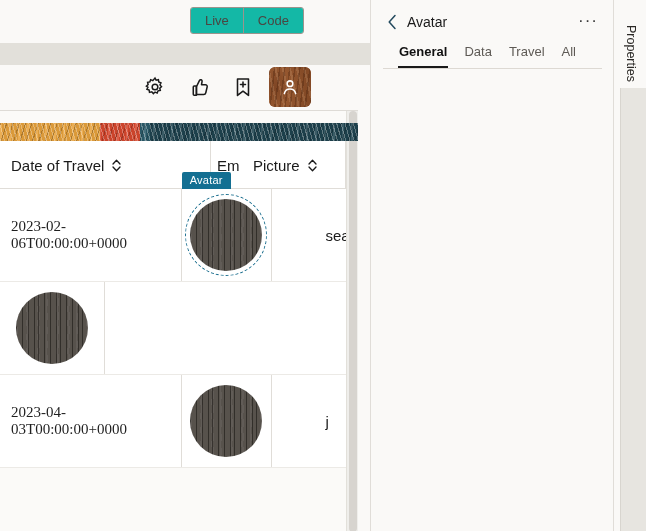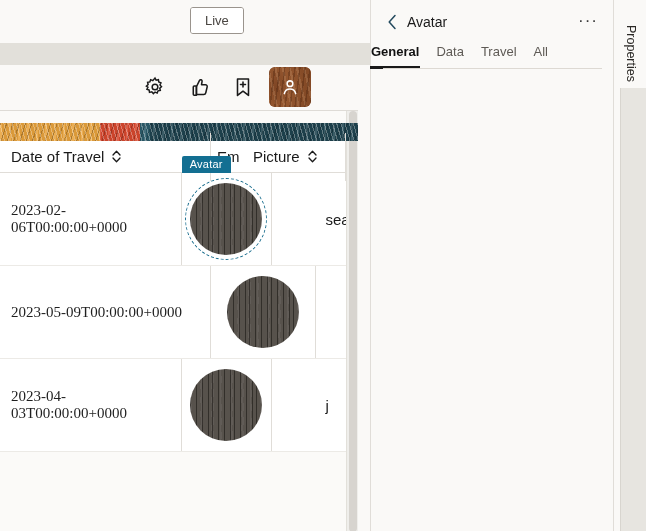--- a/index.html
+++ b/index.html
@@ -14,21 +14,21 @@
   #root { position:relative; width:646px; height:531px; overflow:hidden; background:#faf9f7; }
 
   
   #designer { position:absolute; left:0; top:0; width:370px; height:531px; background:#faf9f7; overflow:hidden; }
 
   
   #topbar { position:absolute; left:0; top:0; width:370px; height:43px; background:#faf9f7; }
   #modeswitch { position:absolute; left:190px; top:7px; height:27px; display:flex;
                 border:1px solid #9a948d; border-radius:3px; overflow:hidden; background:#d9d5d0; }
   .mode-btn { height:25px; line-height:25px; padding:0 14px; font-size:13px; color:#4a4642;
-              border-right:1px solid #9a948d; background:#ffffff; text-align:center; }
+              border-right:1px solid #9a948d; background:#14b8a6; text-align:center; }
   .mode-btn:last-child { border-right:none; }
   .mode-btn.active { background:#ffffff; color:#111; font-weight:bold; }
 
   
   #greyband { position:absolute; left:0; top:43px; width:370px; height:22px; background:#e2e0da; }
 
   
   #iconbar { position:absolute; left:0; top:65px; width:370px; height:45px; background:#faf9f7; }
   .tool-icon { position:absolute; top:4px; width:36px; height:36px; display:flex;
                align-items:center; justify-content:center; }
@@ -63,21 +63,21 @@
      overflow:hidden; }
   #banner .speck { position:absolute; inset:0;
      background:
        repeating-linear-gradient(74deg, rgba(255,255,255,.30) 0 1px, rgba(255,255,255,0) 1px 4px),
        repeating-linear-gradient(108deg, rgba(0,0,0,.22) 0 1px, rgba(0,0,0,0) 1px 6px),
        repeating-linear-gradient(90deg, rgba(255,255,255,.12) 0 2px, rgba(0,0,0,.06) 2px 9px);
   }
 
   
   #tbl { position:absolute; left:0; top:141px; width:346px; }
-  .thead { display:flex; height:32px; align-items:center; border-bottom:1px solid #e0ddd8; background:#fff;}
+  .thead { display:flex; height:48px; align-items:flex-start; border-bottom:1px solid #e0ddd8; background:#fff;}
   .th { font-size:15px; color:#1a1a1a; display:flex; align-items:center; gap:7px; height:48px; }
   .th.c1 { width:211px; padding-left:11px; border-right:1px solid #e0ddd8; }
   .th.c2 { width:105px; padding-left:12px; border-right:1px solid #e0ddd8; }
   .th.c3 { width:30px;  padding-left:6px; overflow:hidden; white-space:nowrap;}
   .sorticon { display:inline-block; width:11px; height:15px; }
   .trow { display:flex; border-bottom:1px solid #eceae6; background:#fff; }
   .td { display:flex; align-items:center; height:92px; }
   .td.c1 { width:211px; padding-left:11px; font-size:15px; color:#1f1f1f; border-right:1px solid #e0ddd8;font-family:Liberation Serif, serif; }
   .td.c2 { width:105px; justify-content:center; border-right:1px solid #e0ddd8; position:relative;}
   .td.c3 { width:30px;  padding-left:6px; font-size:15px; overflow:hidden; white-space:nowrap;margin-left:48px; }
@@ -95,21 +95,21 @@
   
   #props { position:absolute; left:370px; top:0; width:243px; height:531px;
            background:#faf9f7; border-left:1px solid #e0ddd8; }
   #prop-head { position:absolute; left:0; top:8px; width:243px; height:28px; display:flex; align-items:center; }
   #back-btn { width:22px; height:22px; margin-left:10px; display:flex; align-items:center; justify-content:center; }
   #prop-title { font-size:14px; color:#1a1a1a; margin-left:4px; }
   #more-btn { position:absolute; right:16px; top:3px; font-size:17px; color:#3a3a3a; letter-spacing:1px; line-height:20px;}
 
   #tabs { position:absolute; left:0; top:44px; width:243px; height:25px; display:flex; gap:0; }
   .ptab { font-size:13px; color:#5e5a55; padding:0 0 6px 0; margin-right:17px; position:relative; }
-  .ptab:first-child { margin-left:0; }
+  .ptab:first-child { margin-left:28px; }
   .ptab.active { color:#111; font-weight:bold; }
   .ptab.active:after { content:""; position:absolute; left:-1px; right:-1px; bottom:0; height:3px; background:#1a1a1a; }
   #tabline { position:absolute; left:12px; top:68px; width:219px; height:1px; background:#ddd9d3; }
 
   
   #rail { position:absolute; left:613px; top:0; width:33px; height:531px; background:#faf9f7;
           border-left:1px solid #e0ddd8; }
   #rail-label { position:absolute; left:0; top:8px; width:33px; height:90px;
                 writing-mode:vertical-rl; font-size:12.5px; color:#2b2926;
                 display:flex; align-items:center; justify-content:center; }
@@ -119,20 +119,21 @@
 </head>
 <body>
 
 <div id="root">
 
   <div id="designer">
 
     <div id="topbar">
       <div id="modeswitch">
         <div class="mode-btn">Live</div>
+        <div class="mode-btn">Code</div>
       </div>
     </div>
 
     <div id="greyband"></div>
 
     <div id="iconbar">
       <div class="tool-icon" id="tool-gear">
         <svg width="22" height="22" viewBox="0 0 24 24" fill="none" stroke="#1a1a1a" stroke-width="1.6">
           <circle cx="12" cy="12" r="3.1"></circle>
           <path d="M12 2.2l1.2 2.3 2.5-.5.4 2.5 2.4.9-1.1 2.3 1.7 1.9-1.9 1.7.6 2.5-2.5.4-.9 2.4-2.3-1.1-1.9 1.7-1.7-1.9-2.5.6-.4-2.5-2.4-.9 1.1-2.3L2.6 11l1.9-1.7-.6-2.5 2.5-.4.9-2.4 2.3 1.1z"></path>
@@ -198,21 +199,20 @@
       <div class="trow">
         <div class="td c1">2023-02-06T00:00:00+0000</div>
         <div class="td c2">
           <div id="avatar-badge">Avatar</div>
           <div class="avatar-circle avatar-sel"></div>
         </div>
         <div class="td c3">sea</div>
       </div>
 
       <div class="trow">
-        <div class="td c1">2023-05-09T00:00:00+0000</div>
         <div class="td c2">
           <div class="avatar-circle"></div>
         </div>
       </div>
 
       <div class="trow">
         <div class="td c1">2023-04-03T00:00:00+0000</div>
         <div class="td c2">
           <div class="avatar-circle"></div>
         </div>

